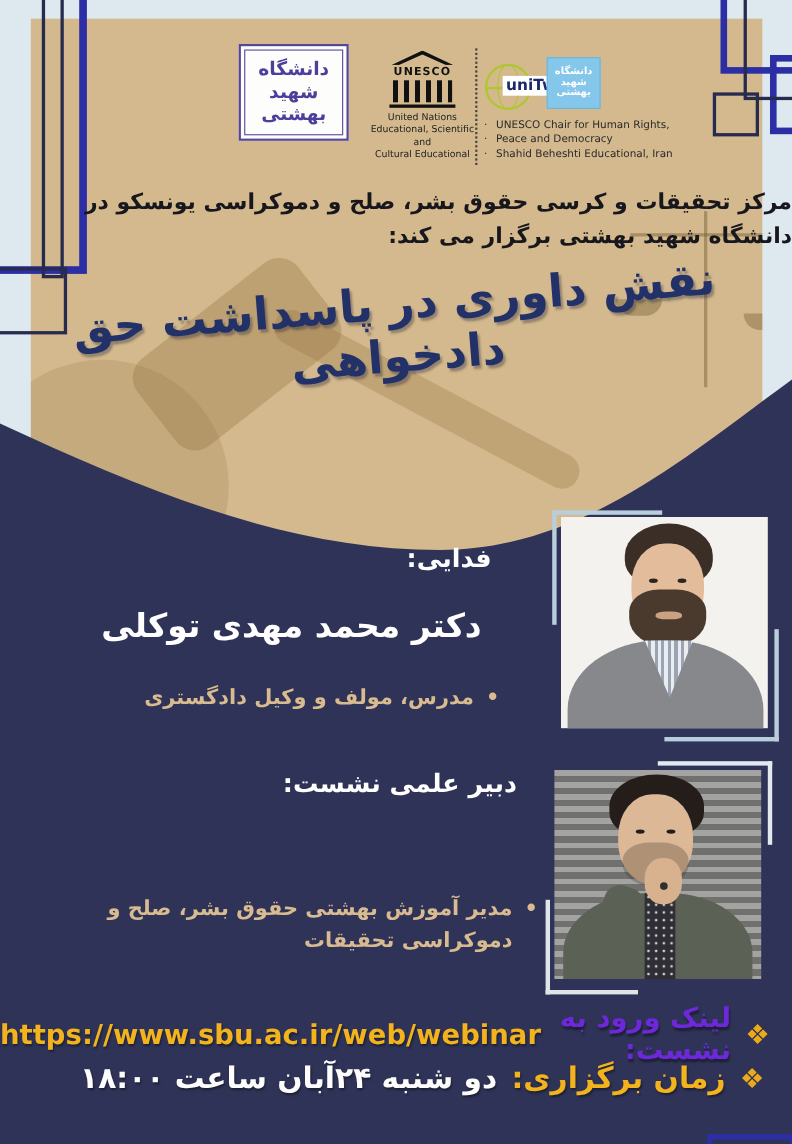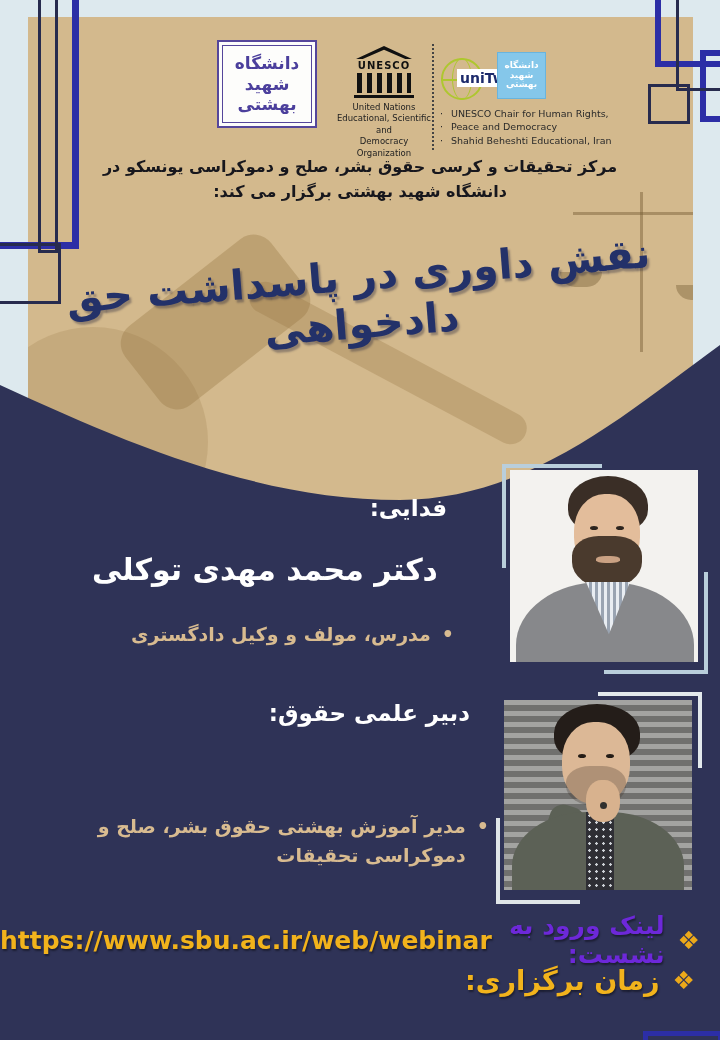--- a/index.html
+++ b/index.html
@@ -42,21 +42,21 @@
   .unitwin{position:absolute;left:441px;top:56px;width:90px;height:48px;}
   .globe{position:absolute;left:0;top:2px;width:42px;height:42px;border:2px solid #aec72f;border-radius:50%;box-sizing:border-box;}
   .globe .mer{position:absolute;left:50%;top:-2px;width:20px;height:42px;margin-left:-10px;border:1.5px solid #aec72f;border-radius:50%;box-sizing:border-box;}
   .globe .eq{position:absolute;left:-2px;top:50%;width:42px;height:1.5px;background:#aec72f;}
   .unitwin-word{position:absolute;left:16px;top:13px;background:#fff;padding:1px 3px;font-size:14px;font-weight:bold;color:#1c2a6b;}
   .sbu-small{position:absolute;left:497px;top:52px;width:47px;height:45px;background:#85c7ea;border:1px solid #69b4dd;display:flex;flex-direction:column;align-items:center;justify-content:center;color:#fff;font-weight:bold;font-size:9px;line-height:1.1;}
   .chair-text{position:absolute;left:440px;top:107px;width:200px;font-size:9.5px;color:#2a2a2a;line-height:1.4;}
   .chair-line{display:flex;gap:5px;align-items:flex-start;}
   .chair-dot{width:6px;}
   
-  .intro{position:absolute;left:0;top:155px;width:720px;text-align:center;direction:rtl;font-weight:bold;font-size:16px;line-height:1.55;color:#17171d;}
+  .intro{position:absolute;left:0;top:168px;width:720px;text-align:right;direction:rtl;font-weight:bold;font-size:20px;line-height:1.55;color:#17171d;}
   .event-title{position:absolute;left:0;top:252px;width:720px;text-align:center;direction:rtl;font-weight:bold;font-size:41px;color:#233169;transform:rotate(-4.5deg);text-shadow:2px 3px 2px rgba(30,30,55,.35);}
   
   .navy{position:absolute;left:0;top:340px;width:720px;height:700px;}
   
   .role{position:absolute;direction:rtl;color:#fff;font-weight:bold;font-size:23px;}
   .name{position:absolute;direction:rtl;color:#fff;font-weight:bold;font-size:30px;}
   .bio{position:absolute;direction:rtl;color:#d8bb90;font-weight:bold;font-size:19px;display:flex;gap:11px;align-items:flex-start;text-align:right;line-height:1.55;}
   .role-1{right:273px;top:495px;}
   .name-1{right:282px;top:552px;}
   .bio-1{right:266px;top:620px;}
@@ -135,21 +135,21 @@
   </div>
 
   <div class="unesco-block">
     <div class="unesco-roof"></div>
     <div class="unesco-word">UNESCO</div>
     <div class="unesco-cols"></div>
     <div class="unesco-base"></div>
     <div class="unesco-org">
       <div>United Nations</div>
       <div>Educational, Scientific and</div>
-      <div>Democracy Organization</div>
+      <div>Cultural Educational</div>
     </div>
   </div>
 
   <div class="dotted-sep"></div>
 
   <div class="unitwin">
     <div class="globe">
       <div class="mer"></div>
       <div class="eq"></div>
     </div>
@@ -203,21 +203,21 @@
     <div class="pp p1-face"></div>
     <div class="pp p1-eye l"></div>
     <div class="pp p1-eye r"></div>
     <div class="pp p1-beard"></div>
     <div class="pp p1-mouth"></div>
     <div class="pp p1-suit"></div>
     <div class="pp p1-shirt"></div>
   </div>
   <div class="bracket b1-br"></div>
 
-  <div class="role role-2">دبیر علمی حقوق:</div>
+  <div class="role role-2">دبیر علمی نشست:</div>
   <div class="bio bio-2">
     <span>•</span>
     <span>
       <span>مدیر آموزش بهشتی حقوق بشر، صلح و</span><br>
       <span>دموکراسی تحقیقات</span>
     </span>
   </div>
 
   <div class="bracket b2-tr"></div>
   <div class="photo photo-2">
@@ -236,17 +236,18 @@
 
   <div class="f-row f-row1">
     <span class="diamond">❖</span>
     <span class="f-label" dir="rtl">لینک ورود به نشست:</span>
     <span class="f-url">https://www.sbu.ac.ir/web/webinar</span>
   </div>
 
   <div class="f-row f-row2">
     <span class="diamond">❖</span>
     <span class="f-gold" dir="rtl">زمان برگزاری:</span>
+    <span class="f-white" dir="rtl">دو شنبه ۲۴آبان ساعت ۱۸:۰۰</span>
   </div>
 
   <div class="sq sq-royal sq-h"></div>
 
 </div>
 
 </body></html>

